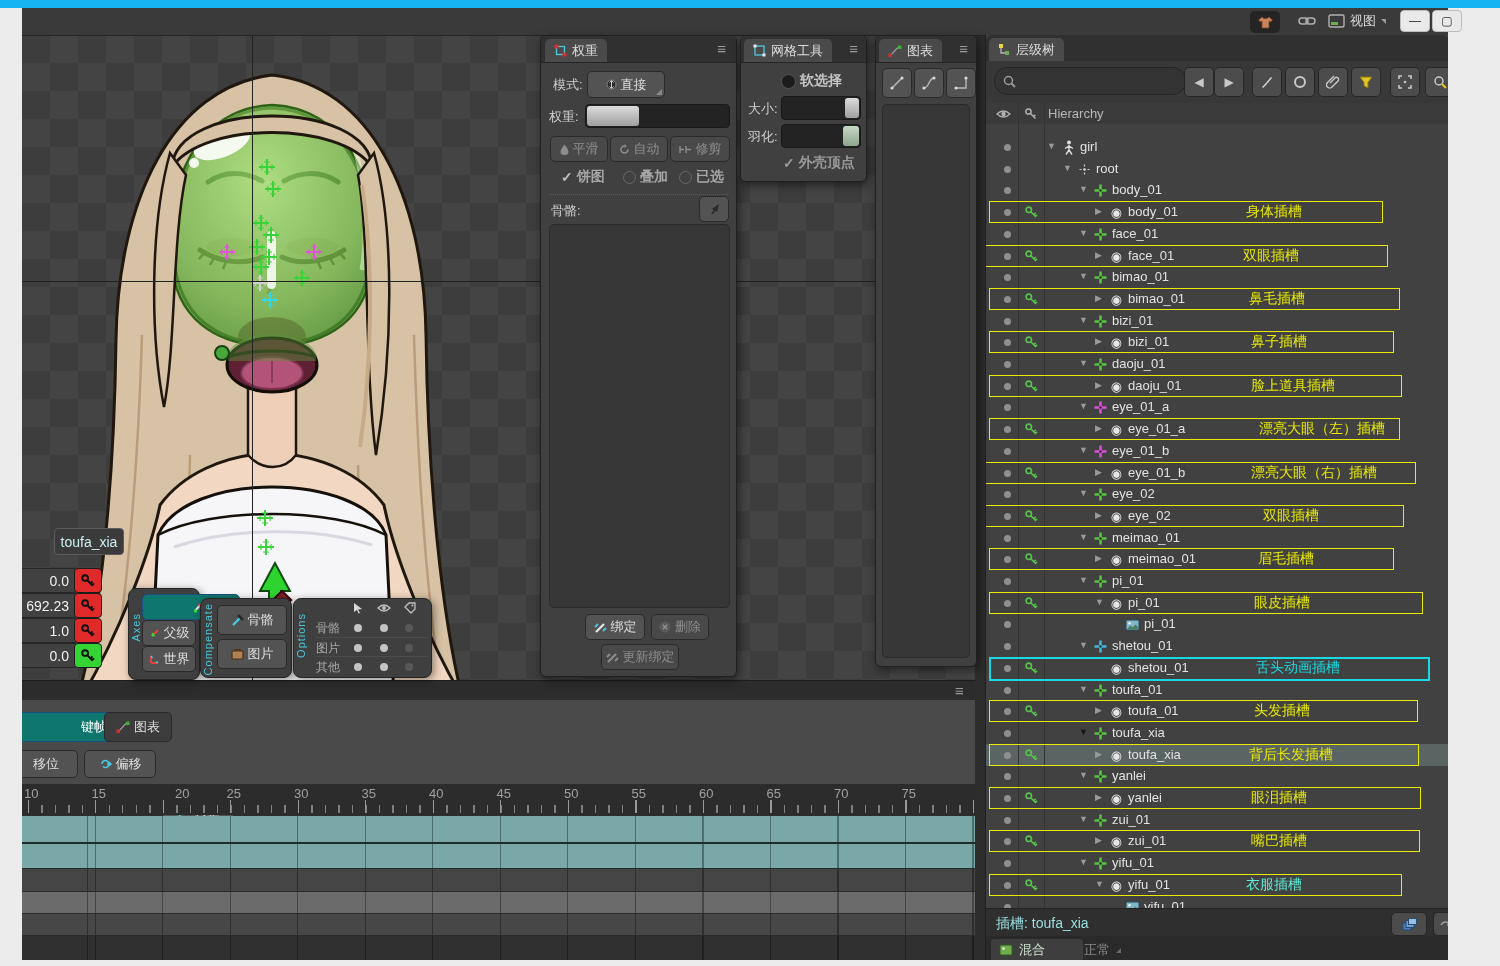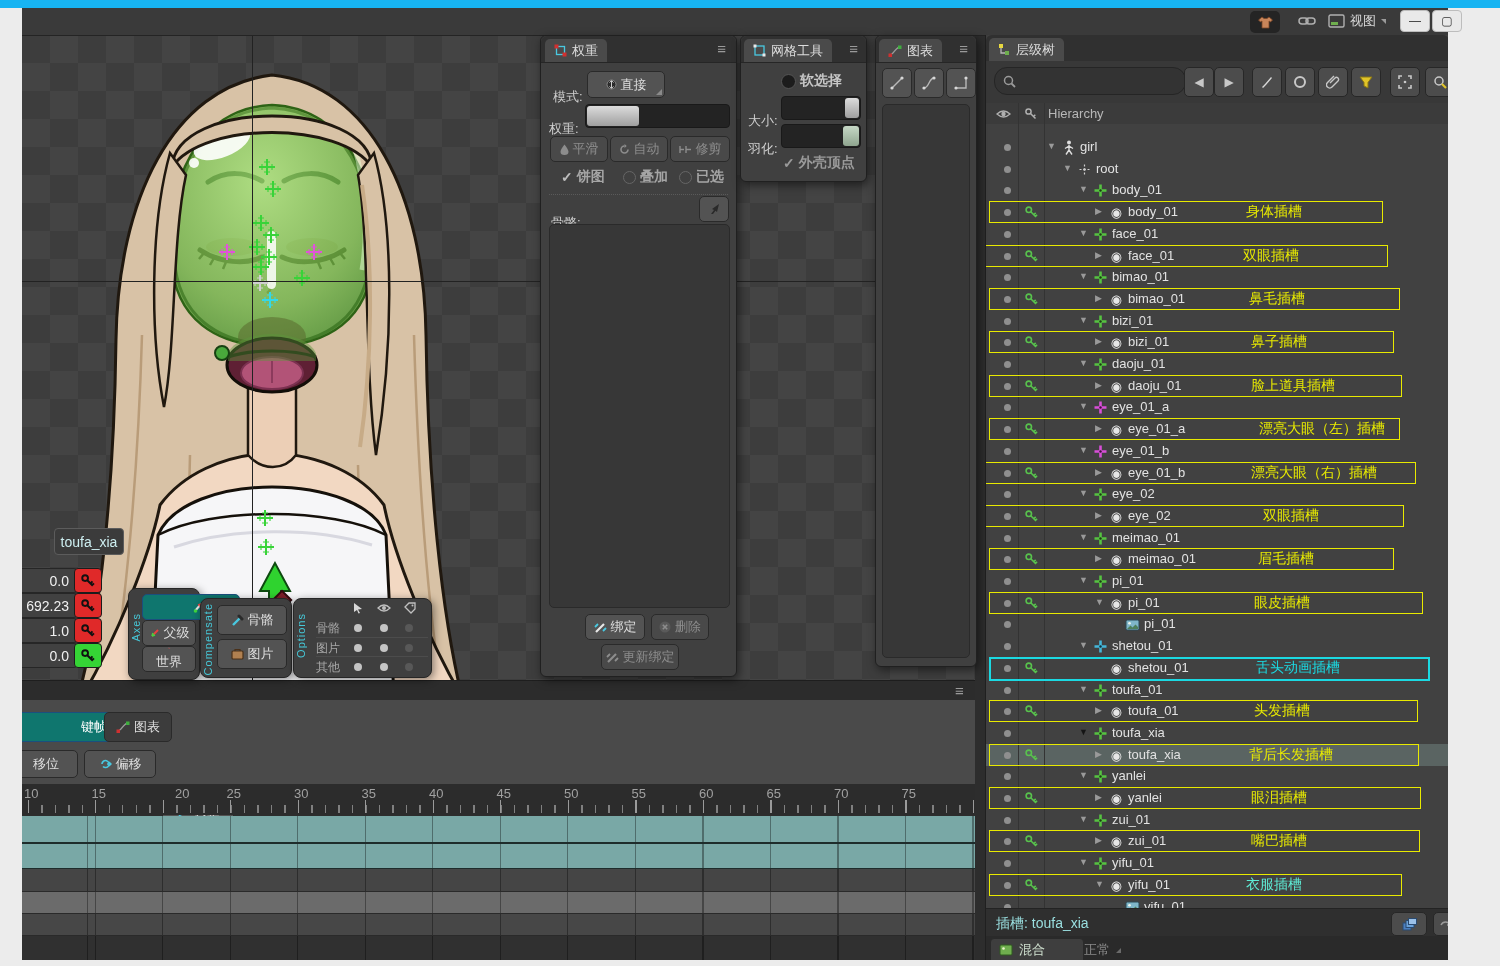--- a/index.html
+++ b/index.html
@@ -19,21 +19,21 @@
   .vruler{left:22px;top:35px;width:953px;height:20px;background:#262626;border-bottom:1px solid #1b1b1b;z-index:3;overflow:hidden;}
   .vruler .tick-strip{position:absolute;left:0;bottom:0;width:100%;height:7px;
     background-image:repeating-linear-gradient(to right,#6a6a6a 0 1px,transparent 1px 11.9px);}
   .ruler-label{position:absolute;top:2px;font-size:12px;color:#8f8f8f;}
   .axisline{background:#222;z-index:2;}
   
   .panel{background:#404040;border:1px solid #202020;border-radius:6px;box-shadow:2px 3px 10px rgba(0,0,0,.5);z-index:10;}
   .tabbar{position:absolute;left:0;top:0;right:0;height:26px;background:#303030;border-radius:6px 6px 0 0;border-bottom:1px solid #262626;}
   .tab{position:absolute;top:3px;height:23px;background:#4a4a4a;border-radius:5px 5px 0 0;color:#ddd;font-size:13px;display:flex;align-items:center;gap:5px;padding:0 9px;}
   .menu-glyph{position:absolute;top:4px;color:#9a9a9a;font-size:15px;}
-  .plabel{position:absolute;color:#cfcfcf;font-size:13px;margin-top:12px;}
+  .plabel{position:absolute;color:#cfcfcf;font-size:13px;}
   .btn{position:absolute;background:#535353;border:1px solid #2a2a2a;border-radius:5px;color:#dedede;font-size:13px;display:flex;align-items:center;justify-content:center;gap:4px;}
   .btn.dis{color:#8d8d8d;background:#494949;}
   .btn.blue{background:#0f766e;color:#fff;border-color:#1b4f7e;padding-left:44px;}
   .slider{position:absolute;background:#232323;border:1px solid #191919;border-radius:4px;}
   .slider .handle{position:absolute;top:1px;bottom:1px;background:linear-gradient(#dcdcdc,#9f9f9f);border-radius:3px;}
   .chk{position:absolute;color:#a5a5a5;font-size:14px;display:flex;align-items:center;gap:4px;font-weight:bold;}
   .listbox{position:absolute;background:#373737;border:1px solid #2a2a2a;border-radius:5px;}
   .dotted-div{position:absolute;border-top:1px dotted #5a5a5a;}
   .vlabel{position:absolute;writing-mode:vertical-rl;transform:rotate(180deg);color:#46c8d8;font-size:11px;letter-spacing:1px;}
   .gadget{position:absolute;background:#3f3f3f;border:1px solid #262626;border-radius:8px;box-shadow:2px 2px 8px rgba(0,0,0,.45);z-index:10;}
@@ -237,21 +237,21 @@
         </svg>
       <span>本地</span>
     </div>
     <div class="btn" style="left:13px;top:31px;width:52px;height:24px;">
       <svg width="11" height="11" viewBox="0 0 11 11">
           <path d="M9 2 L3 8" stroke="#e84040" stroke-width="2"></path>
           <path d="M3 8 l3 -1 M3 8 l1 -3" stroke="#3fd63f" stroke-width="1.6"></path>
         </svg>
       <span>父级</span>
     </div>
-    <div class="btn" style="left:13px;top:57px;width:52px;height:24px;flex-direction:column;">
+    <div class="btn" style="left:13px;top:57px;width:52px;height:24px;">
       <svg width="11" height="11" viewBox="0 0 11 11">
           <path d="M2 9 H9 M2 9 V2" stroke="#e84040" stroke-width="2"></path>
           <path d="M2 2 l1.5 2 M9 9 l-2 -1.5" stroke="#49c8e0" stroke-width="1.5"></path>
         </svg>
       <span>世界</span>
     </div>
   </div>
 
   <div class="gadget" style="left:200px;top:598px;width:90px;height:78px;">
     <span class="vlabel" style="left:1px;top:4px;">Compensate</span>

